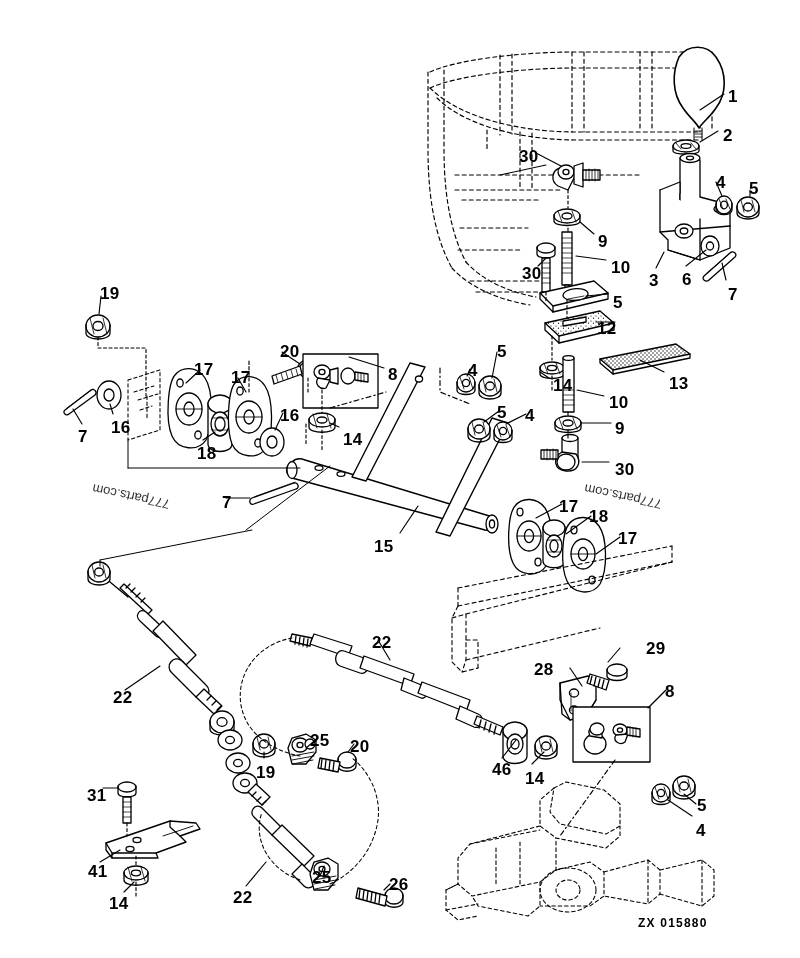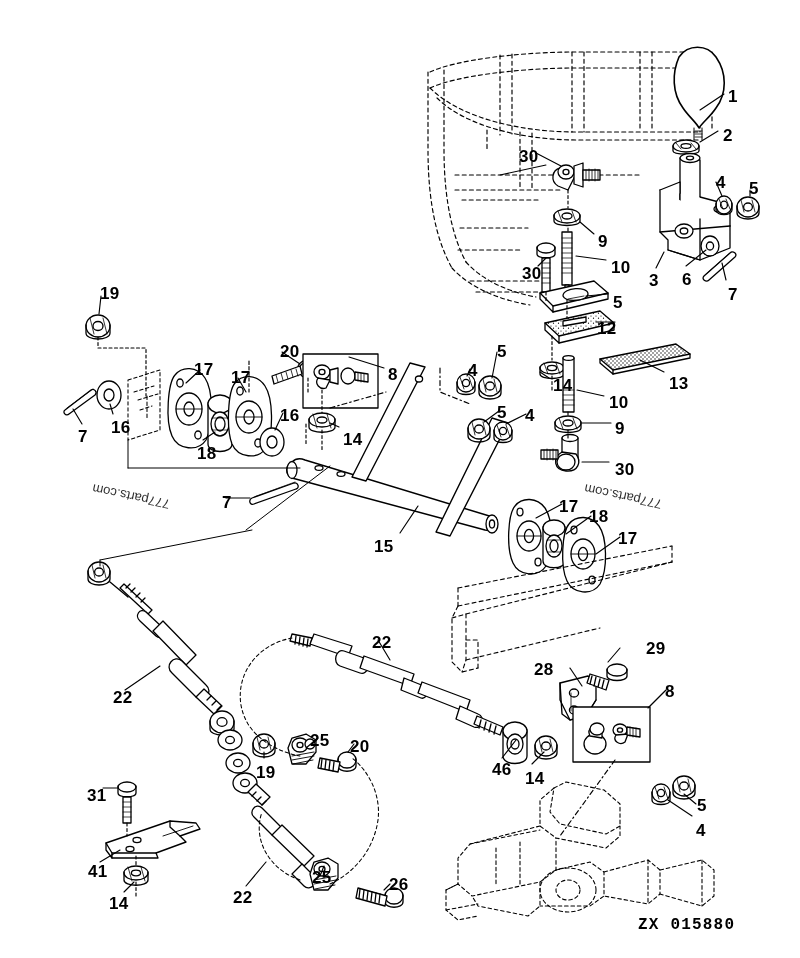--- a/index.html
+++ b/index.html
@@ -1,20 +1,20 @@
 <!DOCTYPE html>
 <html><head>
 <meta charset="utf-8">
 <style>
   html,body{margin:0;padding:0;background:#ffffff;}
   body{width:800px;height:958px;font-family:"Liberation Sans",sans-serif;}
   #sheet{position:relative;width:800px;height:958px;background:#fff;overflow:hidden;}
   #art{position:absolute;left:0;top:0;width:800px;height:958px;}
   .callout{position:absolute;font-family:"Liberation Sans",sans-serif;font-size:17px;font-weight:700;color:#000;line-height:1;white-space:nowrap;letter-spacing:.2px;}
-  .dwg{position:absolute;font-family:Liberation Mono, monospace;font-size:16px;font-weight:700;color:#000;letter-spacing:1.2px;white-space:nowrap;}
+  .dwg{position:absolute;font-family:Liberation Sans, sans-serif;font-size:12px;font-weight:700;color:#000;letter-spacing:1.2px;white-space:nowrap;}
   .wm{position:absolute;font-family:"Liberation Sans",sans-serif;font-size:13px;color:#1a1a1a;white-space:nowrap;opacity:.92;}
   .wm1{left:168px;top:512px;transform:rotate(192deg);transform-origin:left top;}
   .wm2{left:660px;top:512px;transform:rotate(192deg);transform-origin:left top;}
 </style>
 </head>
 <body>
 
 <div id="sheet">
 
   <svg id="art" viewBox="0 0 800 958" xmlns="http://www.w3.org/2000/svg">

